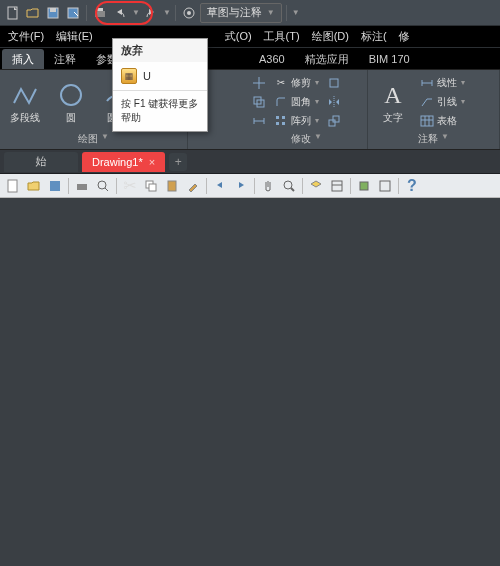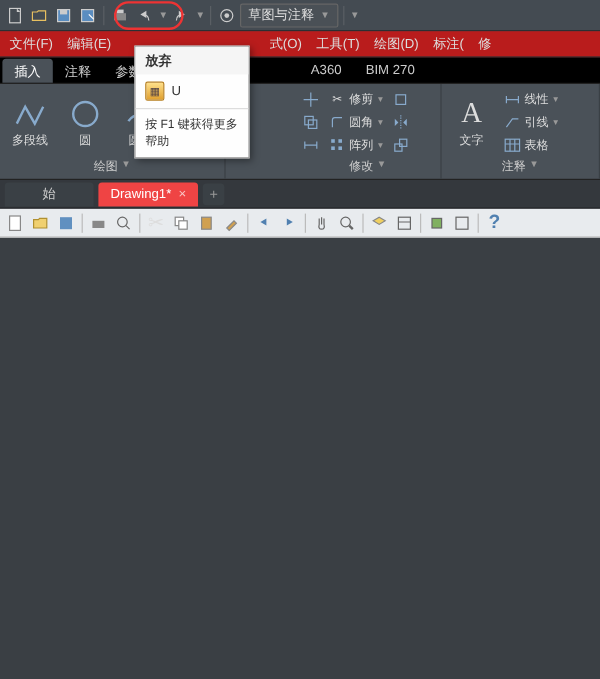--- a/index.html
+++ b/index.html
@@ -2,21 +2,21 @@
 <html><head>
 <meta charset="utf-8">
 <style>
 *{margin:0;padding:0;box-sizing:border-box;font-family:"Microsoft YaHei",Arial,sans-serif;-webkit-font-smoothing:antialiased}
 body{width:500px;height:566px;background:#3a3f44;color:#ddd;overflow:hidden;position:relative}
 .qat{height:26px;background:#444b52;display:flex;align-items:center;padding:0 4px;gap:2px;border-bottom:1px solid #2b2f33}
 .qat .ico{width:18px;height:18px;display:flex;align-items:center;justify-content:center;color:#ccc;font-size:12px;border-radius:2px}
 .qat .sep{width:1px;height:16px;background:#5a5f64;margin:0 2px}
 .qat .ws{display:flex;align-items:center;padding:0 6px;height:20px;background:#4a5056;border:1px solid #666;border-radius:2px;font-size:11px;color:#ddd;gap:4px}
 .redbox{position:absolute;left:95px;top:1px;width:58px;height:24px;border:2px solid #e33;border-radius:12px;pointer-events:none;z-index:50}
-.menubar{height:22px;background:#b91c1c;display:flex;align-items:center;padding:0 2px;font-size:11px;border-bottom:1px solid #2b2f33}
+.menubar{height:22px;background:#000000;display:flex;align-items:center;padding:0 2px;font-size:11px;border-bottom:1px solid #2b2f33}
 .menubar .mi{padding:0 6px;height:20px;display:flex;align-items:center;color:#ddd}
 .tabbar{height:22px;background:#000000;display:flex;align-items:flex-end;padding:0 2px;font-size:11px;border-bottom:1px solid #222}
 .tabbar .tab{padding:3px 10px;color:#ccc;border-radius:3px 3px 0 0;height:20px;display:flex;align-items:center}
 .tabbar .tab.active{background:#4a5158;color:#fff}
 .ribbon{height:80px;background:#4a5158;display:flex;border-bottom:1px solid #222;position:relative}
 .panel{display:flex;flex-direction:column;border-right:1px solid #3a4045;padding:2px 4px}
 .panel .row{display:flex;gap:4px;align-items:center;flex:1}
 .panel .title{font-size:10px;color:#ccc;text-align:center;padding:1px 0;display:flex;align-items:flex-start;justify-content:center;gap:2px}
 .bigbtn{display:flex;flex-direction:column;align-items:center;justify-content:center;width:42px;gap:2px}
 .bigbtn .icn{width:30px;height:30px;display:flex;align-items:center;justify-content:center}
@@ -118,21 +118,22 @@
   <div class="mi">标注(</div>
   <div class="mi">修</div>
 </div>
 
 <div class="tabbar">
   <div class="tab active">插入</div>
   <div class="tab">注释</div>
   <div class="tab">参数化</div>
   <div style="width:110px"></div>
   <div class="tab">A360</div>
-  <div class="tab">BIM 270</div>
+  <div class="tab">精选应用</div>
+  <div class="tab">BIM 170</div>
 </div>
 
 <div class="ribbon">
 
   <div class="panel" style="width:188px">
     <div class="row">
       <div class="bigbtn">
         <div class="icn">
             <svg width="28" height="28">
               <path d="M3 22 L10 8 L18 22 L25 8" fill="none" stroke="#8ac" stroke-width="2"></path>

